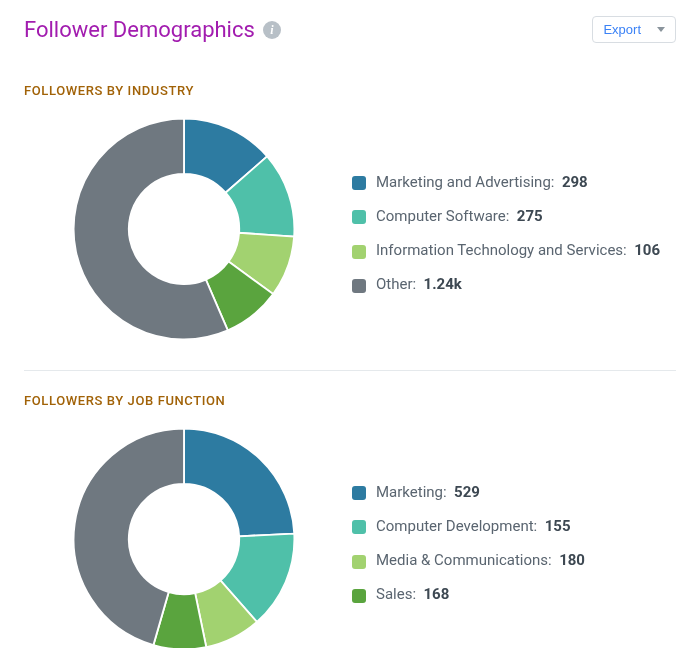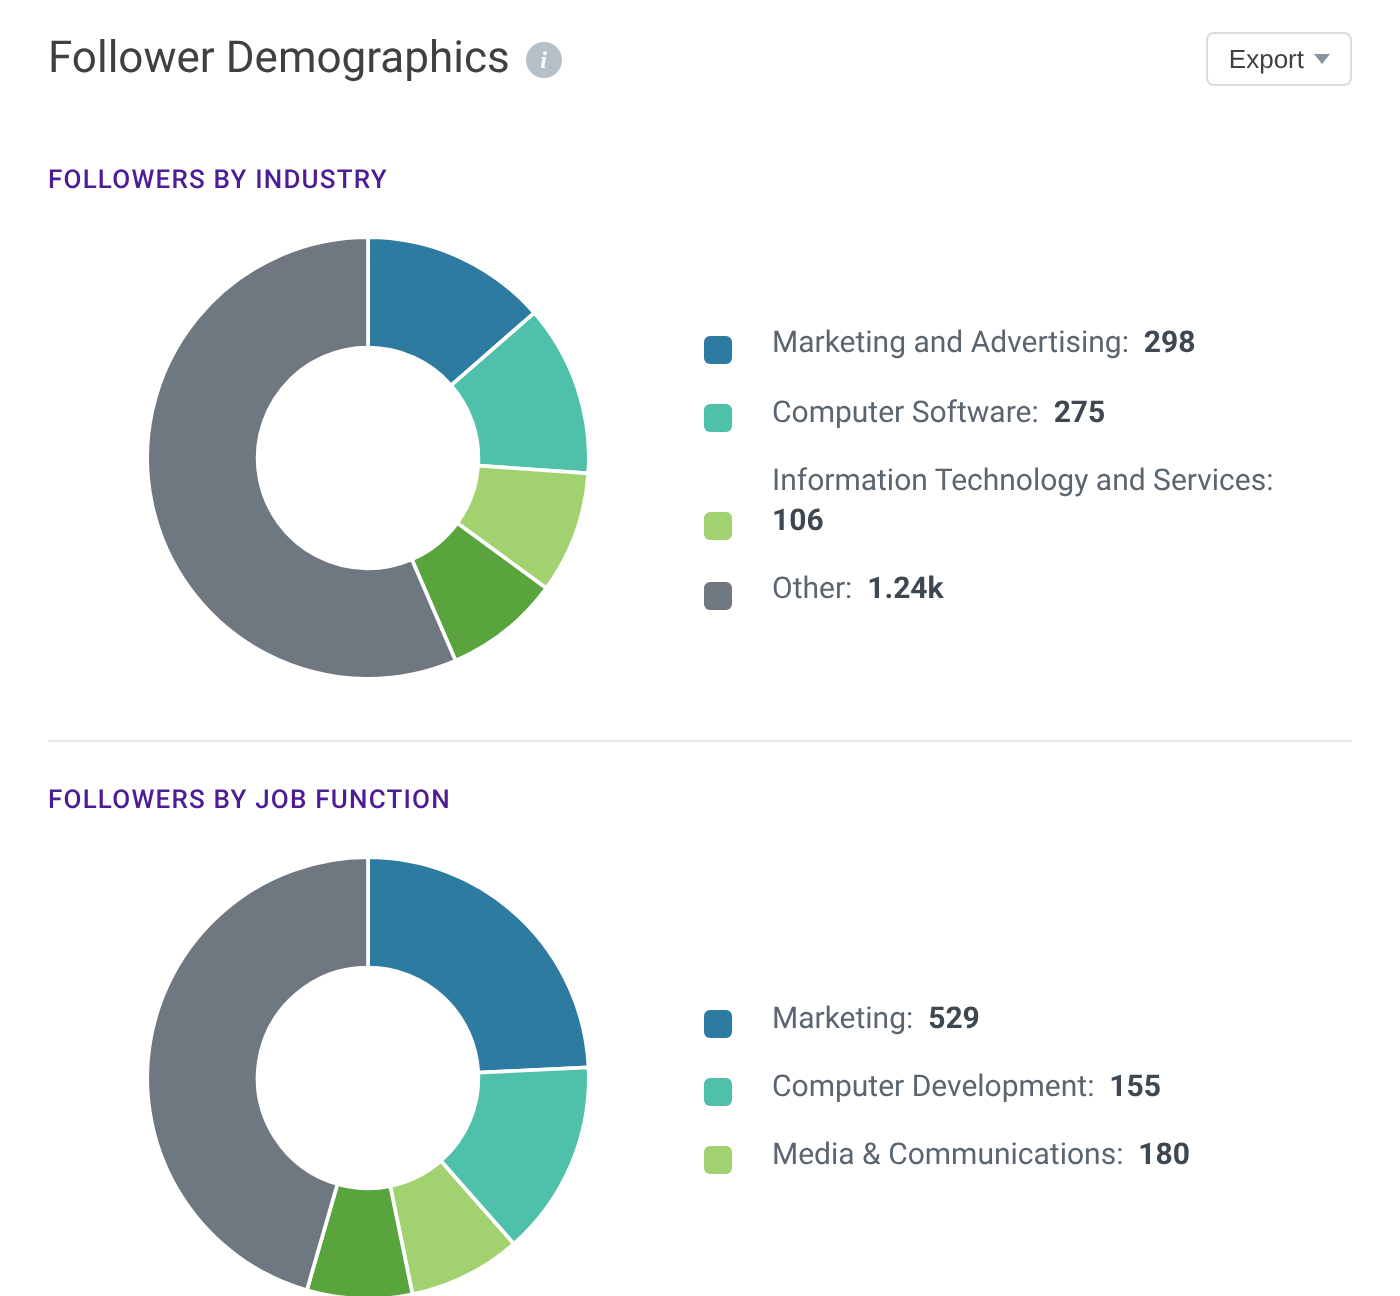--- a/index.html
+++ b/index.html
@@ -6,32 +6,32 @@
     --text:#3d4852;
     --muted:#6b7785;
     --light:#9aa5ad;
     --border:#d8dde2;
     --bg:#ffffff;
   }
   html,body{margin:0;padding:0;background:var(--bg);font-family:-apple-system,BlinkMacSystemFont,"Segoe UI",Roboto,Helvetica,Arial,sans-serif;color:var(--text);}
   .panel{width:700px;box-sizing:border-box;padding:16px 24px 8px 24px;}
   .header{display:flex;align-items:center;justify-content:space-between;margin-bottom:18px;}
   .title-row{display:flex;align-items:center;gap:8px;}
-  .page-title{font-size:22px;font-weight:400;color:#404040;margin:0;}
+  .page-title{font-size:22px;font-weight:400;color:#a21caf;margin:0;}
   .info-icon{display:inline-flex;align-items:center;justify-content:center;width:18px;height:18px;border-radius:50%;background:#b8c0c7;color:#fff;font-size:12px;font-weight:700;font-family:Georgia,serif;font-style:italic;line-height:1;}
-  .export-btn{display:inline-flex;align-items:center;gap:5px;border:1px solid var(--border);background:#fff;border-radius:4px;padding:5px 10px;font-size:13px;color:#404040;cursor:pointer;}
+  .export-btn{display:inline-flex;align-items:center;gap:16px;border:1px solid var(--border);background:#fff;border-radius:4px;padding:5px 10px;font-size:13px;color:#3b82f6;cursor:pointer;}
   .export-btn .chev{width:0;height:0;border-left:4px solid transparent;border-right:4px solid transparent;border-top:5px solid #8a949c;}
   .section{padding-top:22px;}
   .section+.section{border-top:1px solid #e5e9ec;margin-top:8px;}
-  .section-title{font-size:13px;letter-spacing:.6px;color:#4c1d95;margin:0 0 10px 0;font-weight:500;}
+  .section-title{font-size:13px;letter-spacing:.6px;color:#a16207;margin:0 0 10px 0;font-weight:500;}
   .chart-row{display:flex;align-items:center;}
   .donut-wrap{flex:0 0 auto;width:320px;display:flex;align-items:center;justify-content:center;padding:6px 0 18px 0;}
   .donut{width:230px;height:230px;display:block;}
   .legend{flex:1 1 auto;padding-left:8px;padding-right:8px;}
-  .legend-item{display:flex;align-items:flex-end;gap:20px;margin:10px 0 14px 0;font-size:15px;color:#5a6570;line-height:1.35;}
+  .legend-item{display:flex;align-items:center;gap:10px;margin:10px 0 14px 0;font-size:15px;color:#5a6570;line-height:1.35;}
   .swatch{flex:0 0 auto;width:14px;height:14px;border-radius:3px;margin-top:3px;}
   .legend-text{flex:1 1 auto;}
   .legend-value{font-weight:700;color:#3d4852;}
 </style>
 </head>
 <body>
 
 <div class="panel">
 
   <div class="header">
@@ -96,18 +96,22 @@
               <span class="legend-text"><span>Marketing</span>:&nbsp; <span class="legend-value">529</span></span>
             </div>
             <div class="legend-item">
               <span class="swatch" style="background: rgb(79, 192, 169);"></span>
               <span class="legend-text"><span>Computer Development</span>:&nbsp; <span class="legend-value">155</span></span>
             </div>
             <div class="legend-item">
               <span class="swatch" style="background: rgb(162, 210, 112);"></span>
               <span class="legend-text"><span>Media &amp; Communications</span>:&nbsp; <span class="legend-value">180</span></span>
             </div>
+            <div class="legend-item">
+              <span class="swatch" style="background: rgb(90, 164, 62);"></span>
+              <span class="legend-text"><span>Sales</span>:&nbsp; <span class="legend-value">168</span></span>
+            </div>
           </div>
         </div>
       </div>
     </div>
 
 </div>
 
 </body></html>

